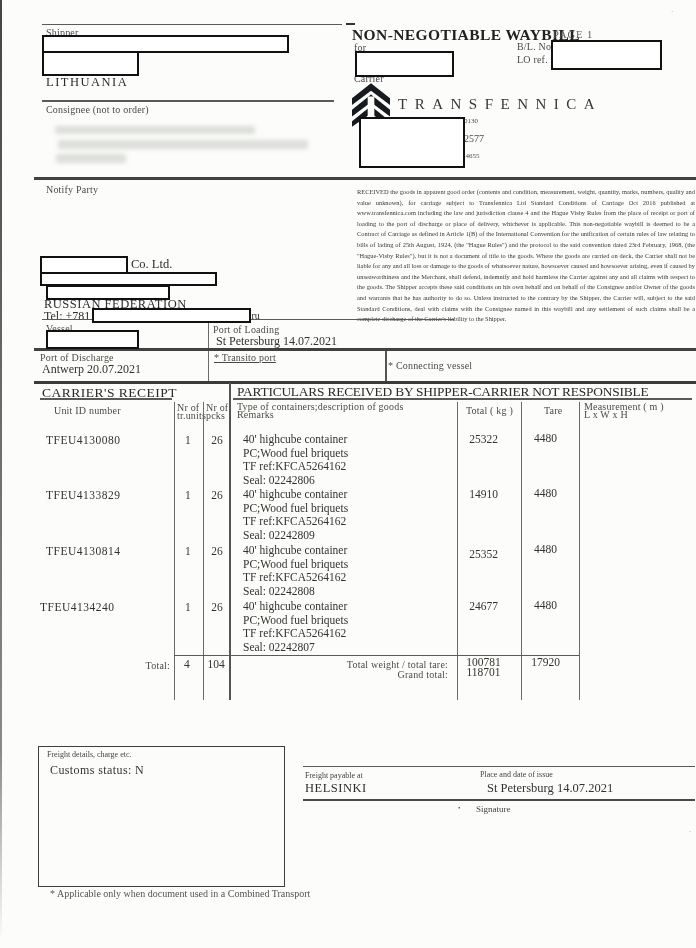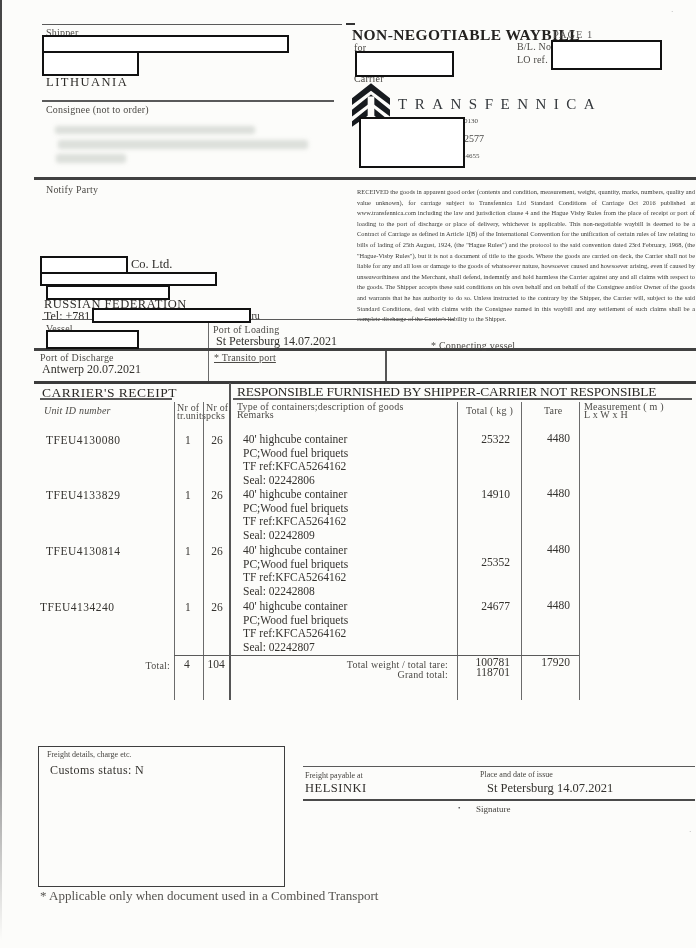--- a/index.html
+++ b/index.html
@@ -7,21 +7,21 @@
        font-family:"Liberation Serif",serif;color:#2f2d2a;}
   .pg{position:relative;width:696px;height:948px;background:#fcfcfa;}
   .abs{position:absolute;}
   .lbl{font-size:10px;color:#4c4a46;letter-spacing:.2px;}
   .lbl2{font-size:8px;color:#45433f;}
   .val{font-size:11.5px;color:#34322e;}
   .val12{font-size:12px;color:#34322e;}
   .hline{position:absolute;background:#5a5a5a;}
   .vline{position:absolute;background:#6b6b6b;width:1px;}
   .redact{position:absolute;background:#fff;border:2px solid #111;z-index:4;}
-  .num{font-size:11.5px;color:#34322e;text-align:right;}
+  .num{font-size:11.5px;color:#34322e;text-align:center;}
   .smudge{position:absolute;background:rgba(135,148,138,.28);filter:blur(2px);border-radius:2px;}
   .cell-desc div{line-height:13.6px;}
   .nowrap{white-space:nowrap;}
 </style>
 </head>
 <body>
 
 <div class="pg">
 
   <div class="abs" style="left:0;top:0;width:2px;height:940px;background:linear-gradient(#454545,#8a8a8a 80%,rgba(150,150,150,0));"></div>
@@ -87,29 +87,29 @@
   <div class="redact" style="left:46px;top:330px;width:89px;height:15px;"></div>
   <div class="abs lbl" style="left:213px;top:324px;">Port of Loading</div>
   <div class="abs val12" style="left:216px;top:334px;">St Petersburg  14.07.2021</div>
 
   <div class="hline" style="left:34px;top:348px;width:662px;height:2.5px;background:#414141;"></div>
   <div class="vline" style="left:208px;top:351px;height:30px;"></div>
   <div class="vline" style="left:385px;top:351px;height:30px;width:1.5px;background:#555;"></div>
   <div class="abs lbl" style="left:40px;top:352px;">Port of Discharge</div>
   <div class="abs val12" style="left:42px;top:362px;">Antwerp  20.07.2021</div>
   <div class="abs lbl" style="left:214px;top:352px;text-decoration:underline;">* Transito port</div>
-  <div class="abs lbl" style="left:388px;top:340px;margin-left:43px;">* Connecting vessel</div>
+  <div class="abs lbl" style="left:388px;top:360px;">* Connecting vessel</div>
 
   <div class="hline" style="left:34px;top:381px;width:662px;height:3px;background:#3b3b3b;"></div>
   <div class="abs nowrap" style="left:42px;top:385px;font-size:13.5px;letter-spacing:.5px;color:#2c2a27;">CARRIER'S RECEIPT</div>
-  <div class="abs nowrap" style="left:237px;top:384px;font-size:13.4px;letter-spacing:-.2px;color:#2c2a27;">RESPONSIBLE FURNISHED BY SHIPPER-CARRIER NOT RESPONSIBLE</div>
+  <div class="abs nowrap" style="left:237px;top:384px;font-size:13.4px;letter-spacing:-.2px;color:#2c2a27;">PARTICULARS RECEIVED BY SHIPPER-CARRIER NOT RESPONSIBLE</div>
   <div class="hline" style="left:40px;top:398px;width:132px;height:1.5px;"></div>
   <div class="hline" style="left:233px;top:398px;width:459px;height:1.5px;"></div>
 
-  <div class="abs lbl" style="left:44px;top:405px;font-style:italic;">Unit ID number</div>
+  <div class="abs lbl" style="left:54px;top:405px;">Unit ID number</div>
   <div class="abs lbl" style="left:177px;top:404px;line-height:8px;">
     <div>Nr of</div>
     <div>tr.units</div>
   </div>
   <div class="abs lbl" style="left:206px;top:404px;line-height:8px;">
     <div>Nr of</div>
     <div>pcks</div>
   </div>
   <div class="abs lbl" style="left:237px;top:403px;line-height:8px;">
     <div>Type of containers;description of goods</div>
@@ -160,21 +160,21 @@
   <div class="abs" style="left:0;top:542px;width:696px;height:55px;">
     <div class="abs val" style="left:46px;top:3px;letter-spacing:.5px;">TFEU4130814</div>
     <div class="abs val" style="left:185px;top:3px;">1</div>
     <div class="abs val" style="left:205px;top:3px;width:24px;text-align:center;">26</div>
     <div class="abs val cell-desc" style="left:243px;top:2px;">
       <div>40' highcube container</div>
       <div>PC;Wood fuel briquets</div>
       <div>TF ref:KFCA5264162</div>
       <div>Seal: 02242808</div>
     </div>
-    <div class="abs num" style="left:457px;top:14px;width:53px;">25352</div>
+    <div class="abs num" style="left:457px;top:6px;width:53px;">25352</div>
     <div class="abs num" style="left:521px;top:1px;width:49px;">4480</div>
   </div>
 
   <div class="abs" style="left:0;top:598px;width:696px;height:55px;">
     <div class="abs val" style="left:40px;top:3px;letter-spacing:.5px;">TFEU4134240</div>
     <div class="abs val" style="left:185px;top:3px;">1</div>
     <div class="abs val" style="left:205px;top:3px;width:24px;text-align:center;">26</div>
     <div class="abs val cell-desc" style="left:243px;top:2px;">
       <div>40' highcube container</div>
       <div>PC;Wood fuel briquets</div>
@@ -194,21 +194,21 @@
     <div class="abs lbl" style="left:300px;top:17px;width:148px;text-align:right;">Grand total:</div>
     <div class="abs num" style="left:457px;top:4px;width:53px;">100781</div>
     <div class="abs num" style="left:457px;top:14px;width:53px;">118701</div>
     <div class="abs num" style="left:521px;top:4px;width:49px;">17920</div>
   </div>
 
   <div class="abs" style="left:38px;top:746px;width:245px;height:139px;border:1.2px solid #3e3e3e;background:#fcfcfa;">
     <div class="abs lbl2" style="left:8px;top:3px;">Freight details, charge etc.</div>
     <div class="abs val12" style="left:11px;top:16px;letter-spacing:.4px;">Customs status: N</div>
   </div>
-  <div class="abs" style="left:40px;top:888px;font-size:13px;color:#55534f;">* Applicable only when document used in a Combined Transport</div>
+  <div class="abs" style="left:50px;top:888px;font-size:10px;color:#55534f;">* Applicable only when document used in a Combined Transport</div>
 
   <div class="hline" style="left:303px;top:766px;width:392px;height:1px;"></div>
   <div class="abs lbl2" style="left:305px;top:771px;">Freight payable at</div>
   <div class="abs" style="left:305px;top:781px;font-size:12.5px;letter-spacing:.5px;">HELSINKI</div>
   <div class="abs lbl2" style="left:480px;top:770px;">Place and date of issue</div>
   <div class="abs val12" style="left:487px;top:781px;font-size:12.5px;">St Petersburg  14.07.2021</div>
   <div class="hline" style="left:303px;top:799px;width:392px;height:1.5px;background:#4a4a4a;"></div>
   <div class="abs" style="left:458px;top:804px;font-size:7px;color:#444;">•</div>
   <div class="abs" style="left:476px;top:804px;font-size:9px;color:#45433f;">Signature</div>
   <div class="abs" style="left:689px;top:828px;font-size:7px;color:#8a8a8a;">·</div>

